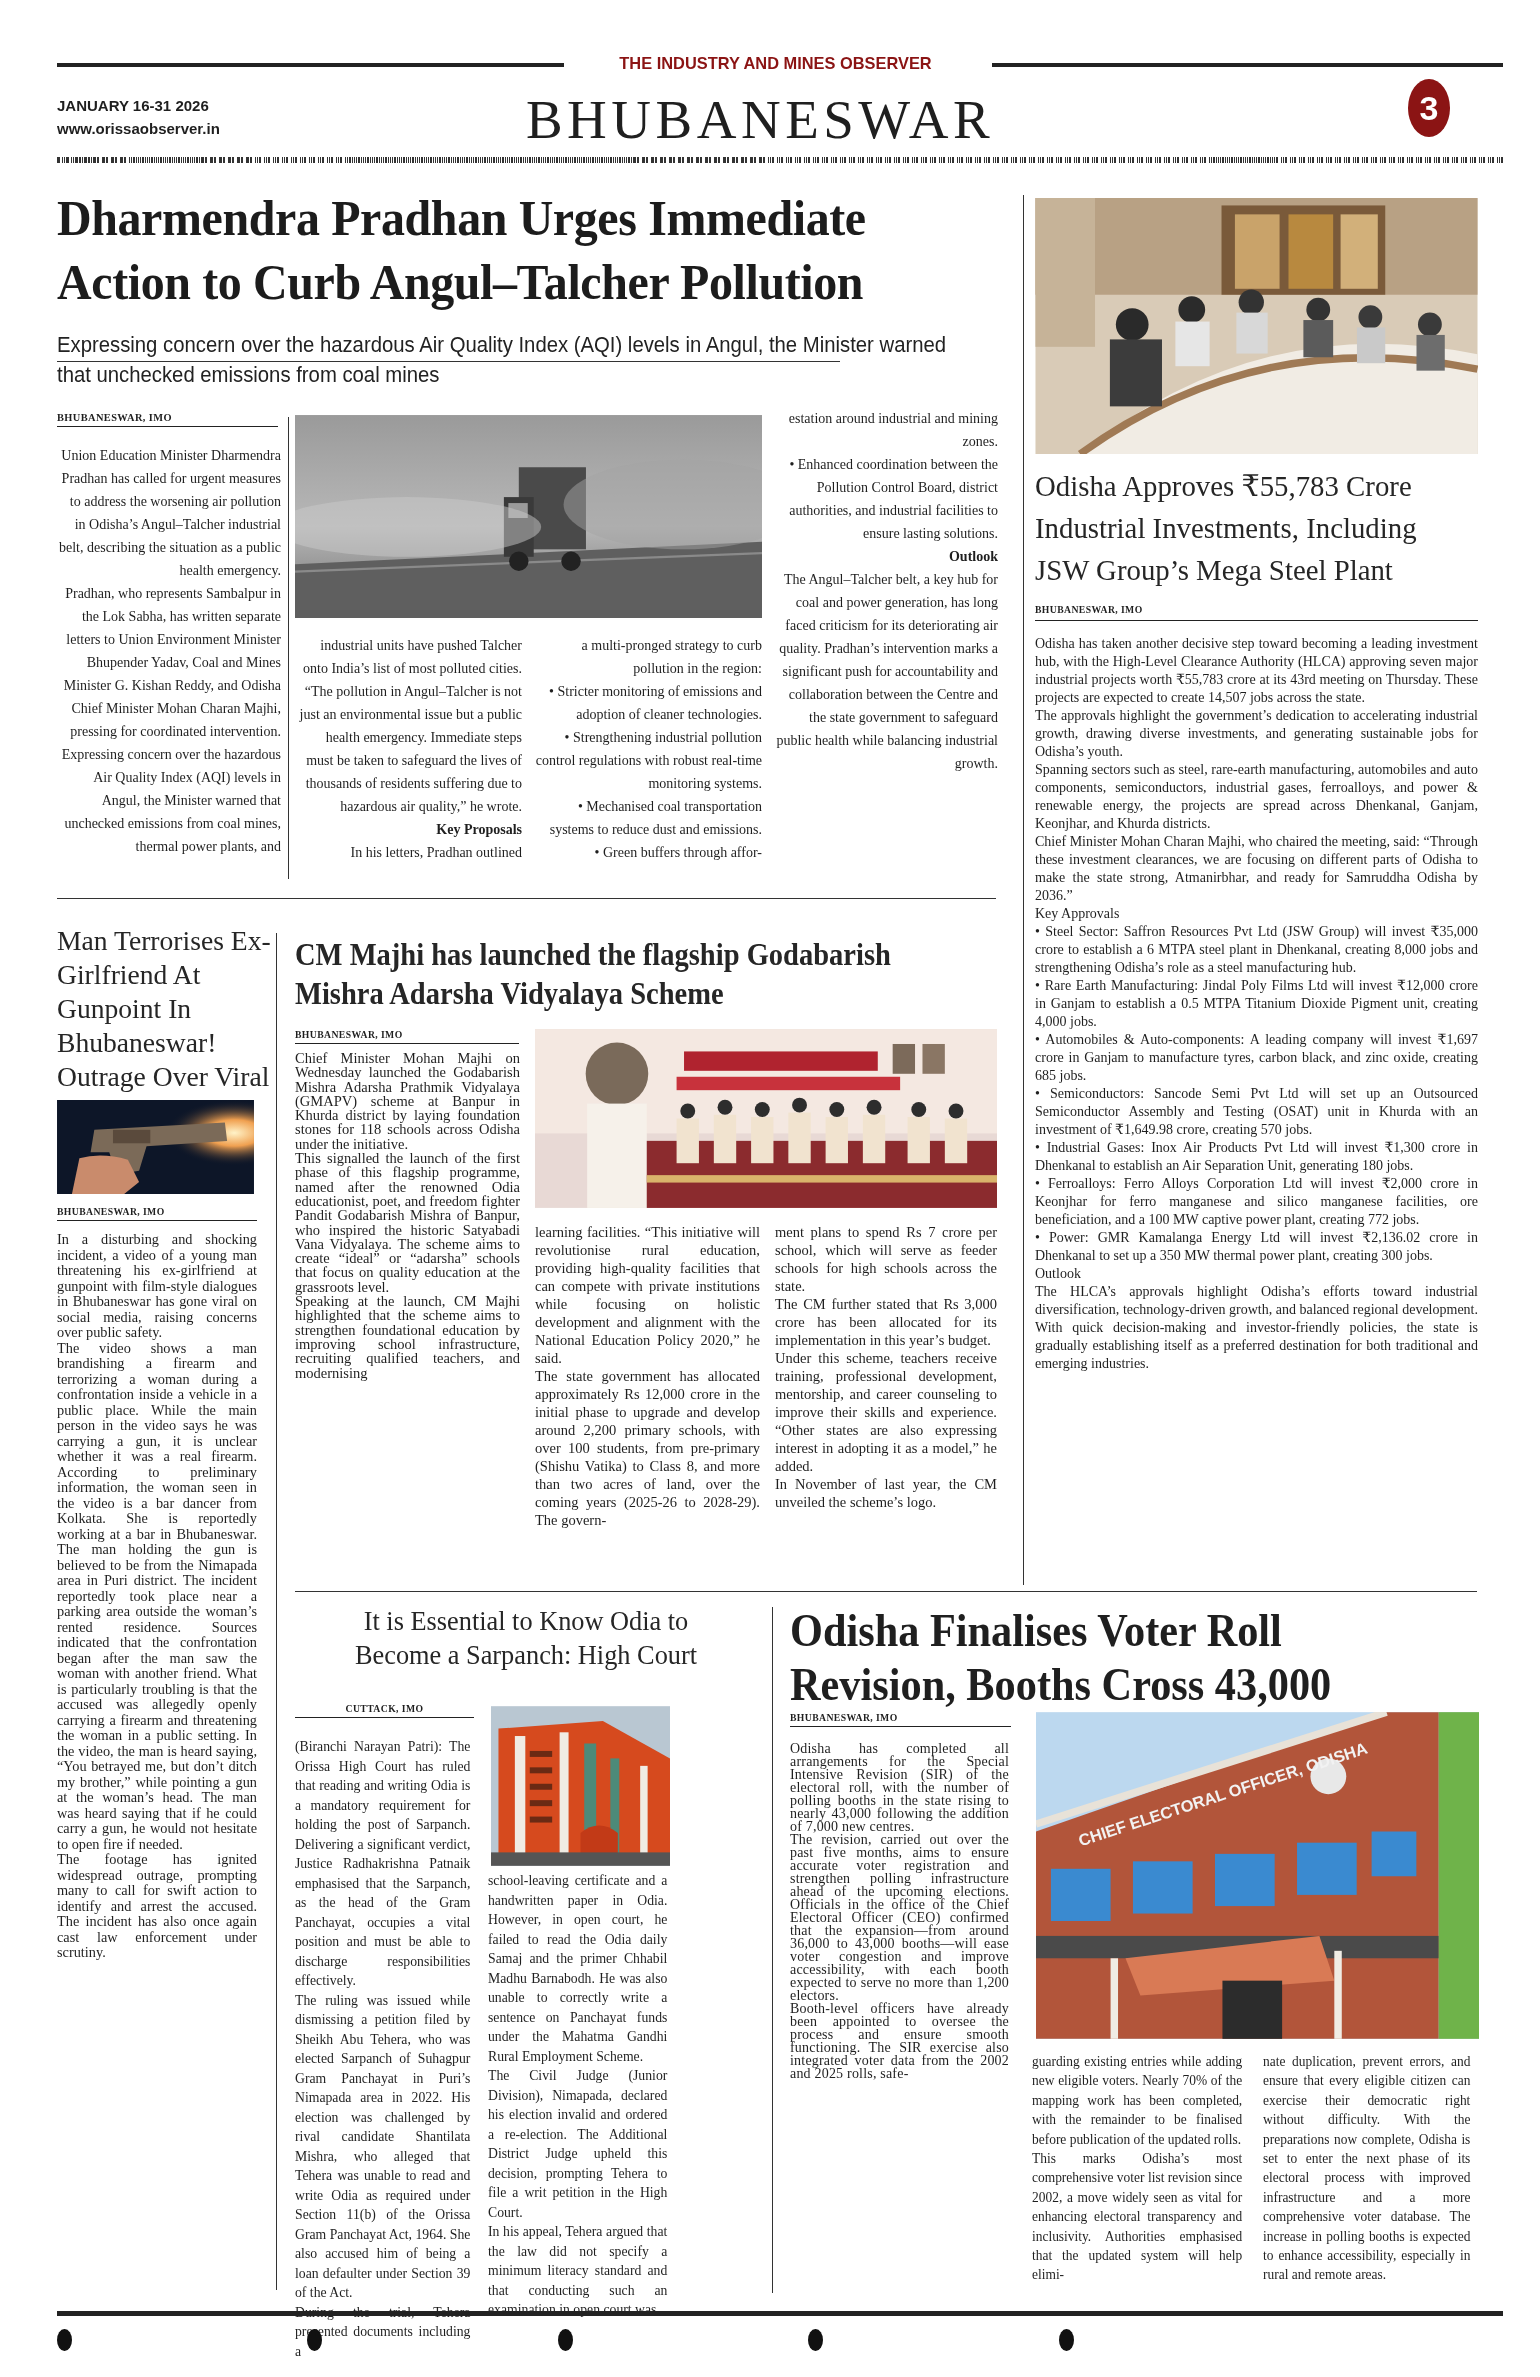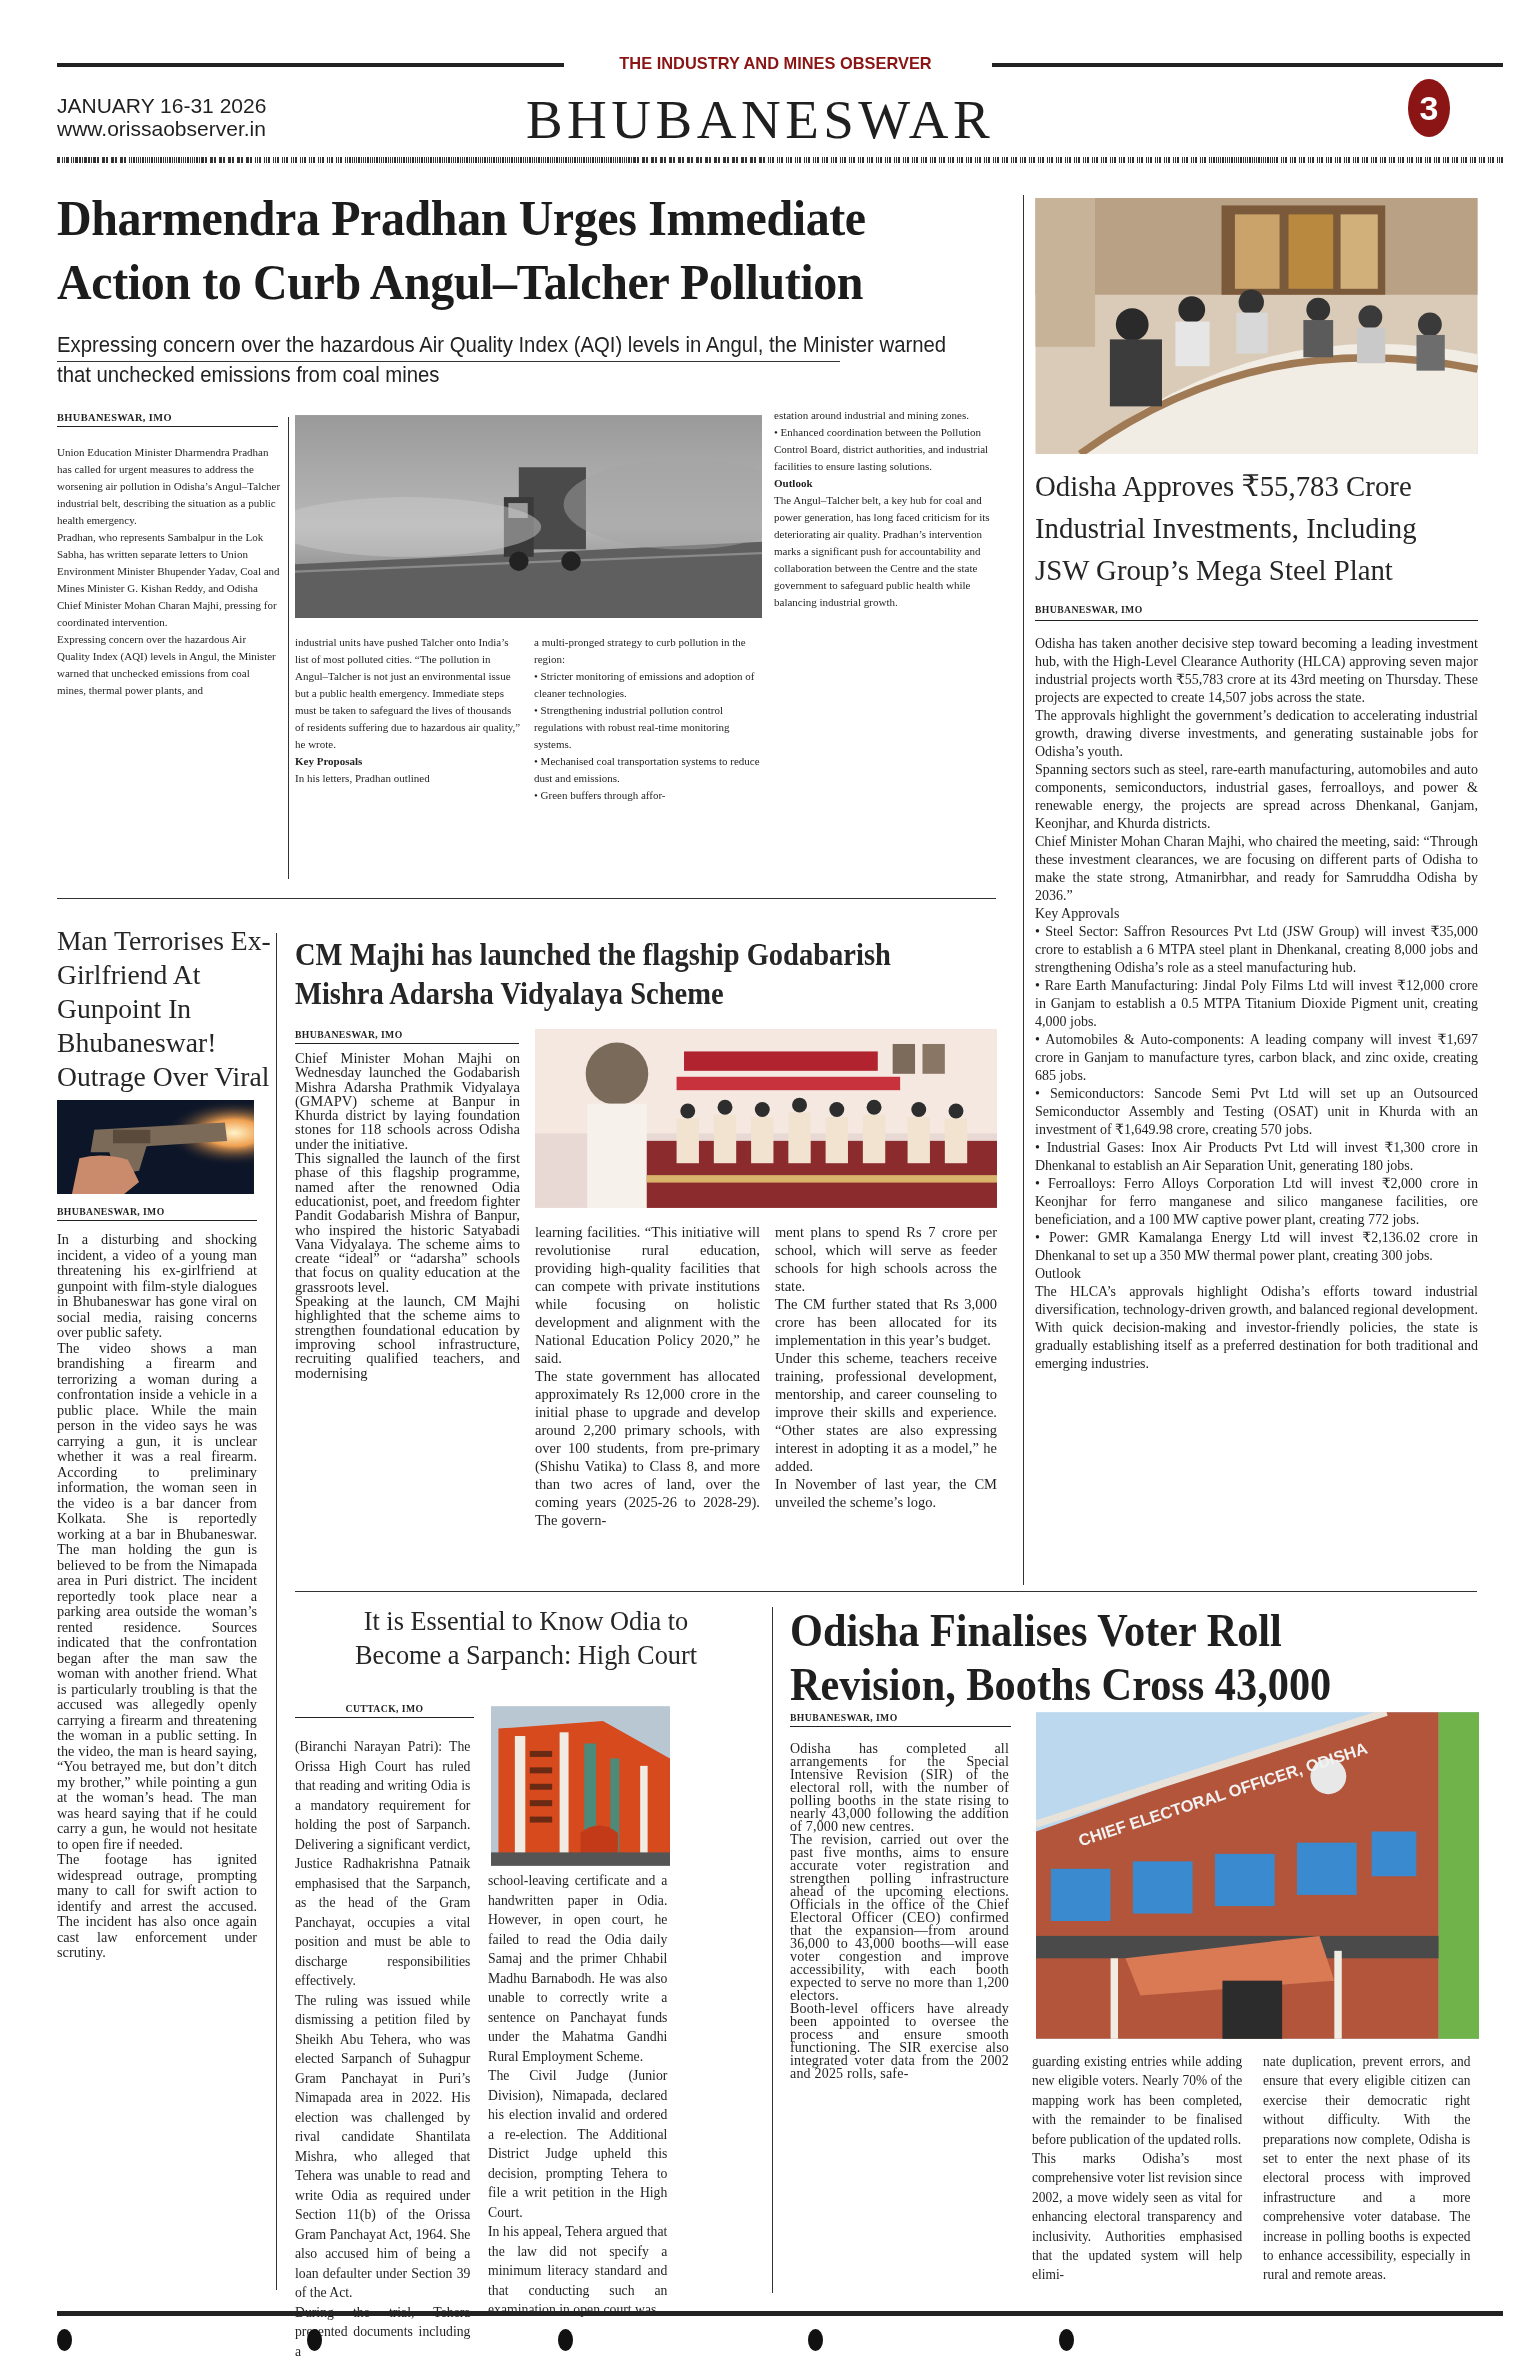--- a/index.html
+++ b/index.html
@@ -5,41 +5,41 @@
   * { box-sizing: border-box; margin: 0; padding: 0; }
   html, body { background: #ffffff; }
   body {
     width: 1541px; height: 2377px; position: relative; overflow: hidden;
     font-family: "Liberation Serif", "DejaVu Serif", serif; color: #1f1f1f;
   }
   .abs { position: absolute; }
   .sans { font-family: "Liberation Sans", "DejaVu Sans", sans-serif; }
   .mast-rule { height: 3.7px; background: #222; }
   .brand { color: #8b1414; font-weight: bold; font-size: 16.4px; letter-spacing: 0px; text-align: center; }
-  .date-line { font-size: 21px; font-weight: normal; line-height: 21px; }
+  .date-line { font-size: 15px; font-weight: bold; line-height: 21px; }
   .city {
     font-family: "Liberation Serif", "DejaVu Serif", serif;
     font-size: 55px; letter-spacing: 4.5px; text-align: center;
     transform: scaleX(1.0); transform-origin: center;
   }
   .page-num {
     width: 42px; height: 58px; border-radius: 50%; background: #8b1414; color: #fff;
     font-size: 34px; font-weight: bold; display: flex; align-items: center; justify-content: center;
   }
   .barcode-rule {
     height: 6px;
     background: repeating-linear-gradient(90deg, #333 0 1.5px, #fff 1.5px 2.2px, #333 2.2px 3px, #fff 3px 4.5px);
   }
   .headline-bold { font-weight: bold; color: #1c1c1c; }
   .dek { font-size: 21.6px; line-height: 30px; color: #222; }
   .dateline {
     font-size: 10.4px; font-weight: bold; letter-spacing: 0.4px; border-bottom: 1.5px solid #222;
     padding-bottom: 3px;
   }
-  .body-text { font-size: 11px; line-height: 17px; text-align: left; }
+  .body-text { font-size: 14px; line-height: 23px; text-align: right; }
   .body-text.justify { text-align: justify; }
   .body-text p { margin: 0; }
   .body-text .bold { font-weight: bold; }
   .vrule { width: 1.5px; background: #333; }
   .hrule { height: 1.5px; background: #333; }
   .photo { overflow: hidden; }
   .dot { width: 15px; height: 22.4px; border-radius: 50%; background: #111; }
 </style>
 </head>
 <body>

